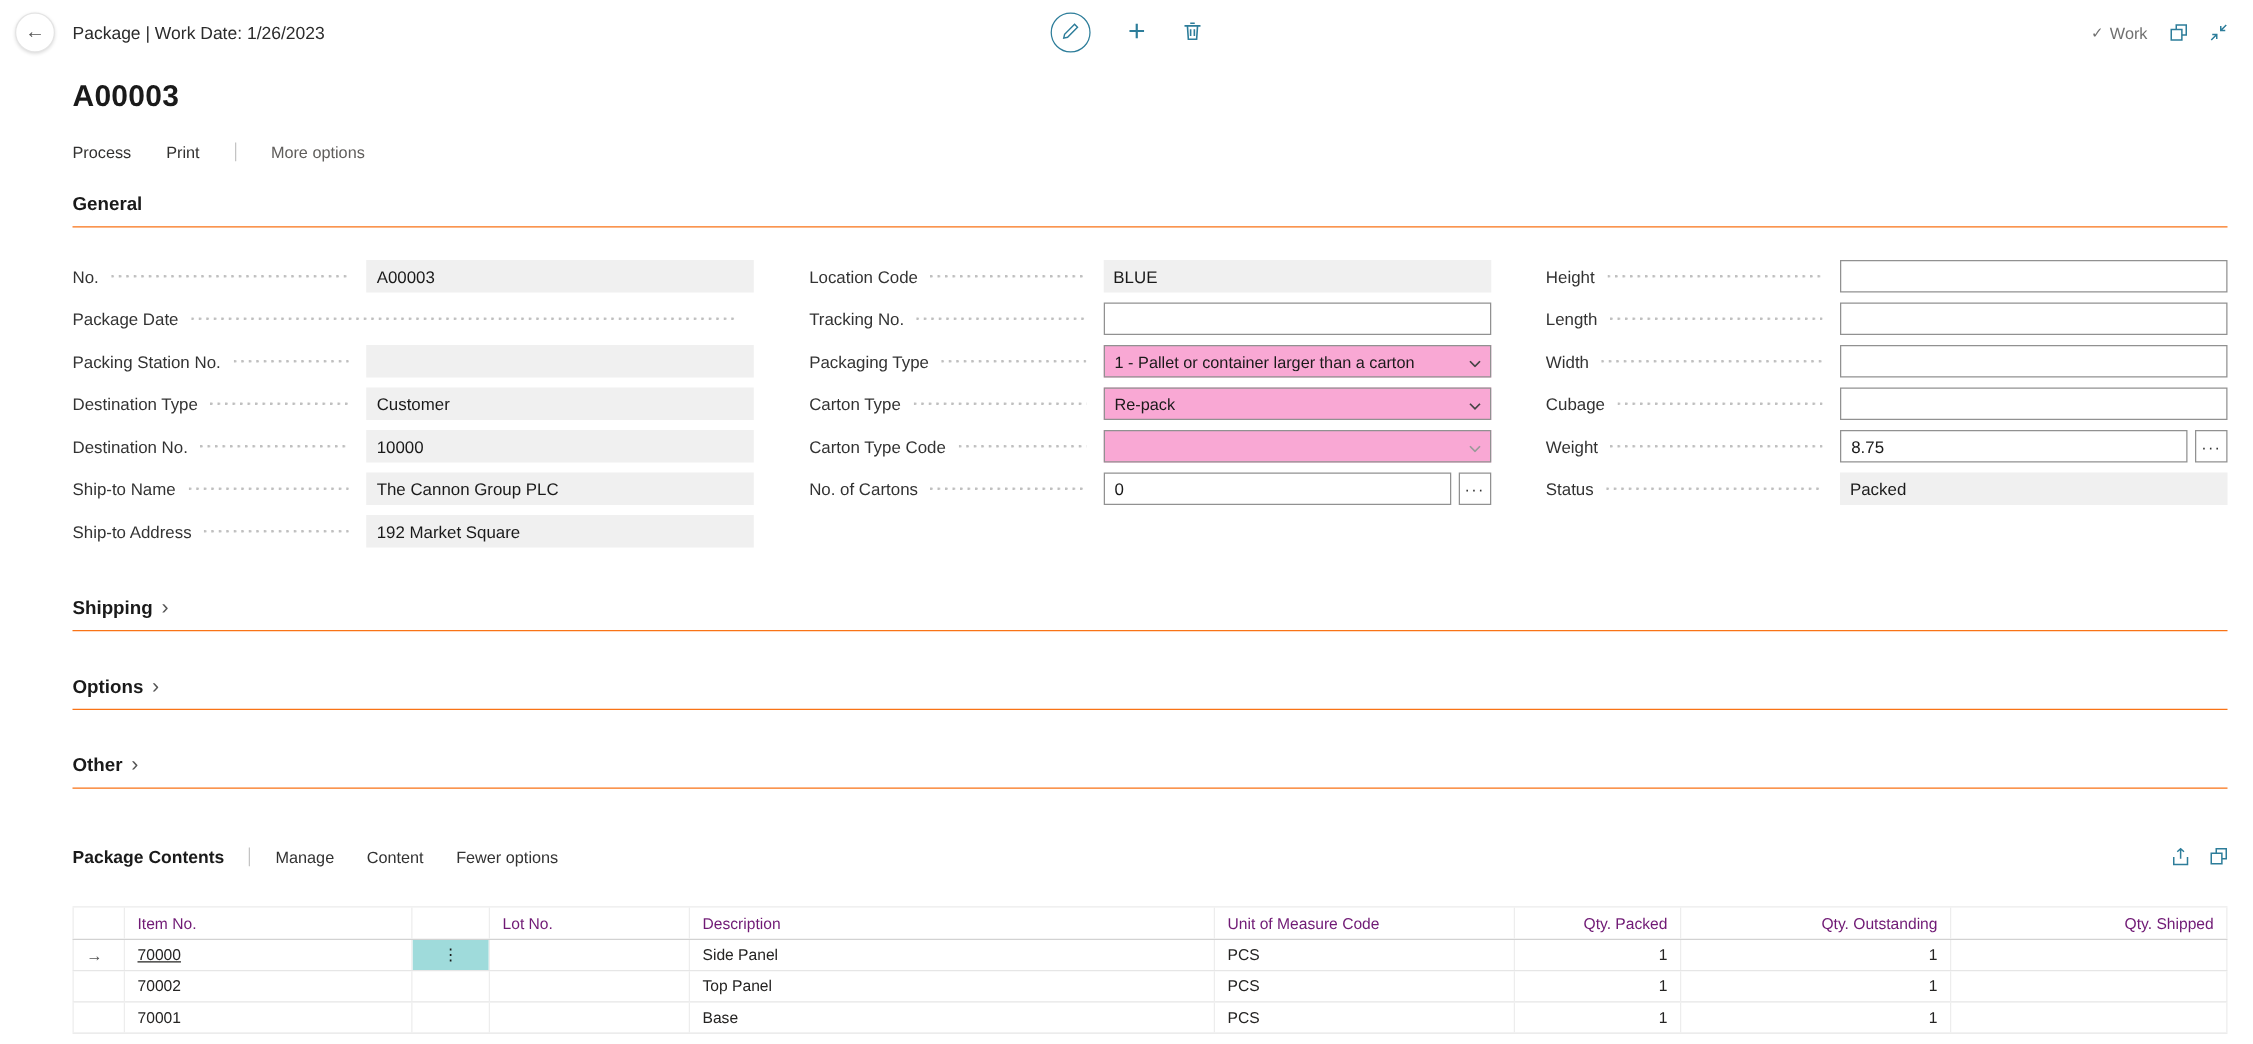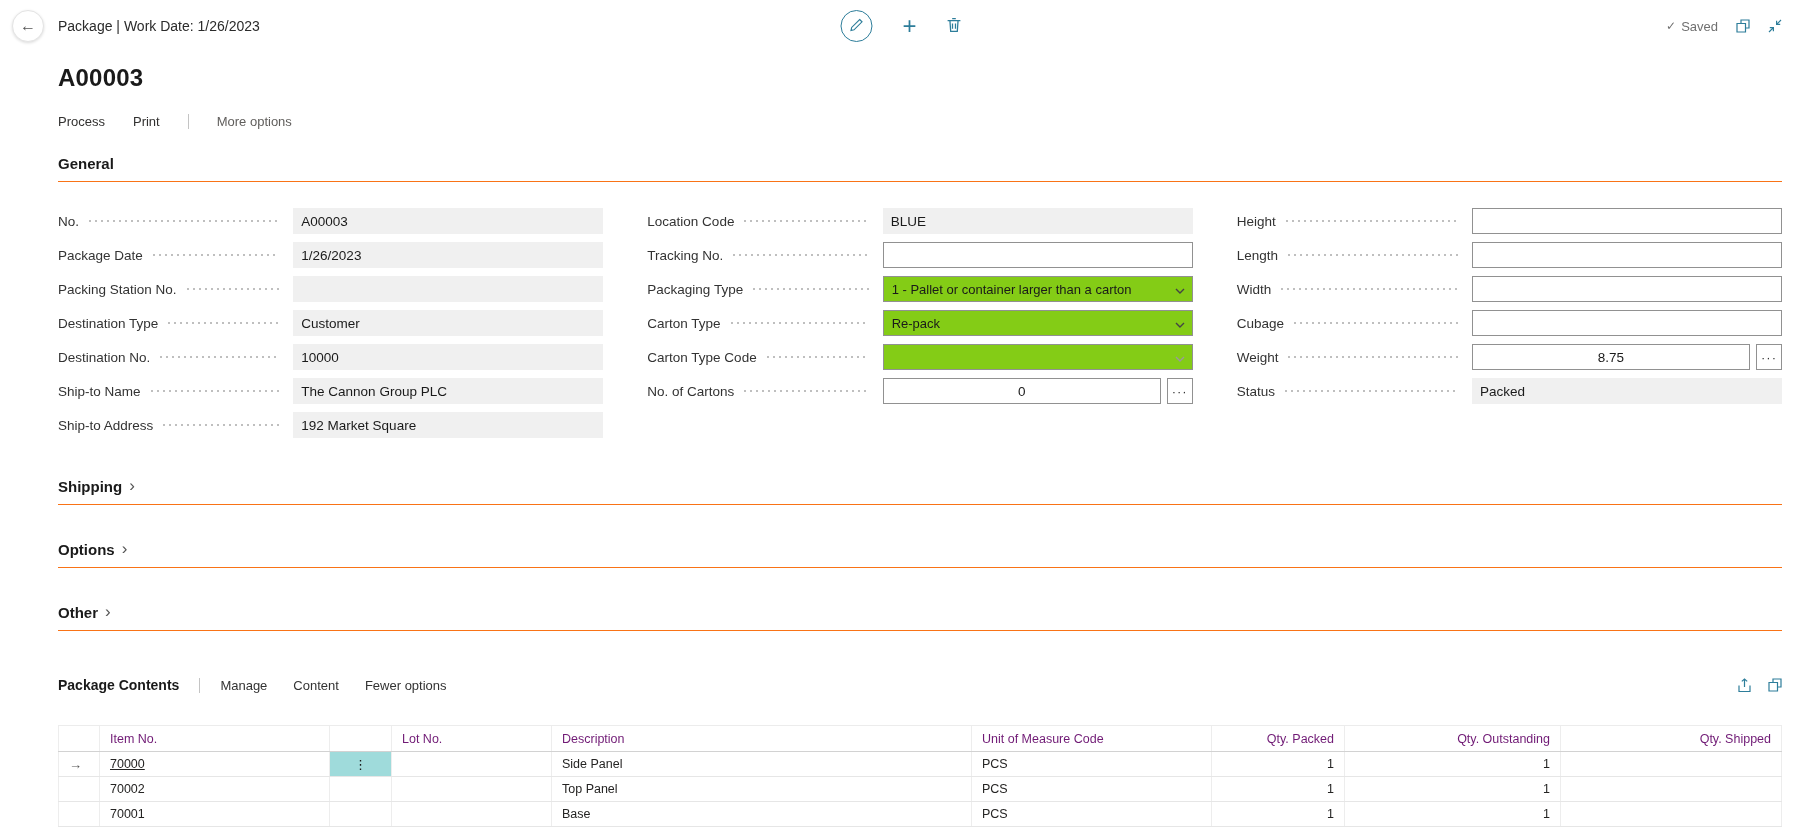--- a/index.html
+++ b/index.html
@@ -41,22 +41,22 @@
   .fields-grid { display:grid; grid-template-columns:1fr 1fr 1fr; column-gap:44px; margin-top:22px; }
   .frow { display:flex; align-items:center; height:34px; }
   .flabel { font-size:13.5px; color:#333; white-space:nowrap; }
   .leader { flex:1; height:2px; margin:0 14px 0 10px; align-self:center;
             background-image:radial-gradient(circle at 1px 1px, #bfbfbf 1px, transparent 1.2px);
             background-size:6px 2px; background-repeat:repeat-x; background-position:left center; }
   .fval { width:310px; height:26px; flex:none; font-size:13.5px; display:flex; align-items:center; padding:0 8px; }
   .ro { background:#f0f0f0; color:#1a1a1a; }
   input.inp { width:310px; height:26px; flex:none; border:1px solid #919191; background:#fff;
               font-family:inherit; font-size:13.5px; padding:0 8px; color:#1a1a1a; }
-  input.num { text-align:center; }
-  .selectbox { width:310px; height:26px; flex:none; border:1px solid #919191; background:#84cc16;
+  input.num { text-align:left; }
+  .selectbox { width:310px; height:26px; flex:none; border:1px solid #919191; background:#f9a8d4;
                display:flex; align-items:center; justify-content:space-between; padding:0 7px 0 8px;
                font-size:13px; color:#1a1a1a; cursor:pointer; white-space:nowrap; overflow:hidden; }
   .selectbox .sval { overflow:hidden; text-overflow:ellipsis; }
   .with-assist { display:flex; align-items:center; gap:6px; width:310px; flex:none; }
   .with-assist input { flex:1; width:auto; }
   .assist { width:26px; height:26px; flex:none; border:1px solid #919191; background:#fff; color:#333;
             font-size:13px; line-height:1; display:flex; align-items:center; justify-content:center; cursor:pointer; letter-spacing:1px; }
 
   
   .contents-bar { display:flex; align-items:center; margin-top:46px; }
@@ -106,21 +106,21 @@
         <svg width="15" height="16" viewBox="0 0 14 15">
             <path d="M1 3.5h12M5.3 1.5h3.4M3.2 3.5l.7 10h6.2l.7-10M5.6 6v5M8.4 6v5" fill="none" stroke="currentColor" stroke-width="1.2"></path>
           </svg>
       </span>
     </button>
   </div>
 
   <div class="top-right">
     <span class="saved">
       <span class="check">✓</span>
-      <span>Saved</span>
+      <span>Work</span>
     </span>
     <button class="icon-btn">
       <svg width="14" height="14" viewBox="0 0 14 14">
           <path d="M1 4.5h8.5V13H1zM5 4.5V1h8v8h-3.5" fill="none" stroke="currentColor" stroke-width="1.2"></path>
         </svg>
     </button>
     <button class="icon-btn">
       <svg width="14" height="14" viewBox="0 0 14 14">
           <path d="M13 1L8.6 5.4M8.6 1.8v3.6h3.6M1 13l4.4-4.4M5.4 12.2V8.6H1.8" fill="none" stroke="currentColor" stroke-width="1.2"></path>
         </svg>
@@ -148,21 +148,20 @@
 
       <div>
         <div class="frow">
           <span class="flabel">No.</span>
           <span class="leader"></span>
           <div class="fval ro">A00003</div>
         </div>
         <div class="frow">
           <span class="flabel">Package Date</span>
           <span class="leader"></span>
-          <div class="fval ro">1/26/2023</div>
         </div>
         <div class="frow">
           <span class="flabel">Packing Station No.</span>
           <span class="leader"></span>
           <div class="fval ro"></div>
         </div>
         <div class="frow">
           <span class="flabel">Destination Type</span>
           <span class="leader"></span>
           <div class="fval ro">Customer</div>

